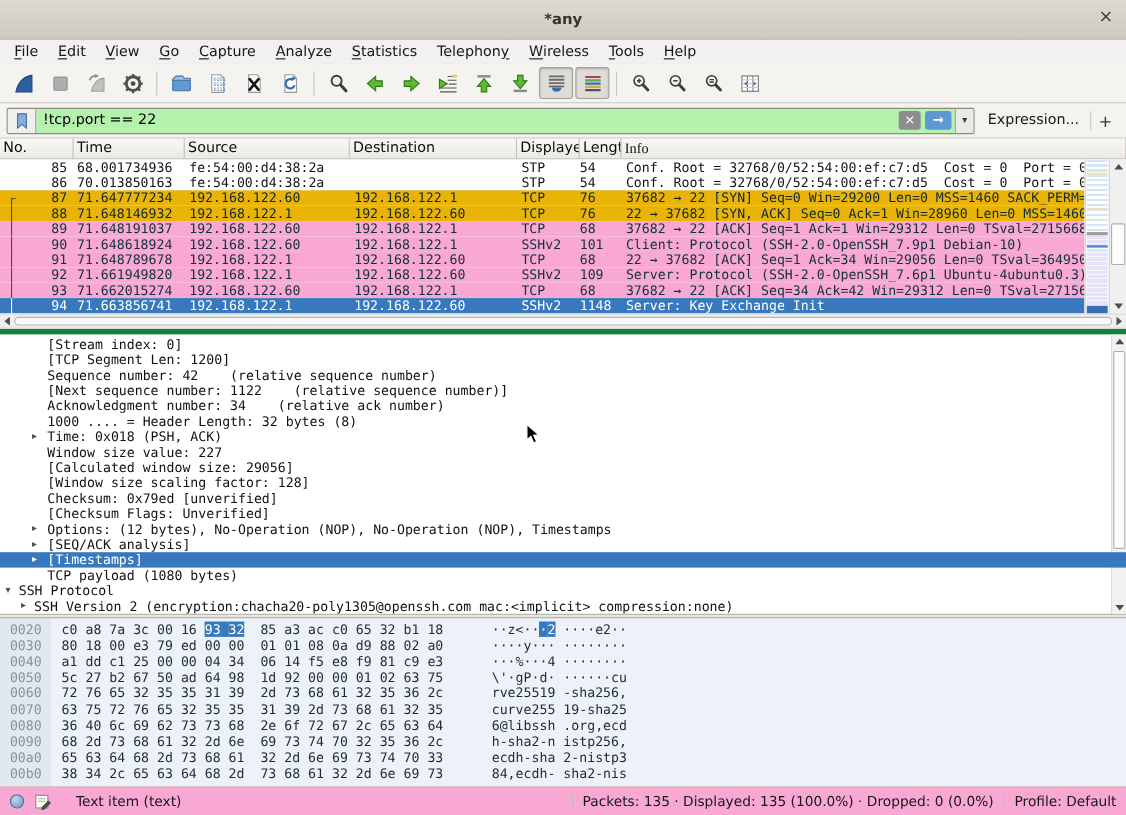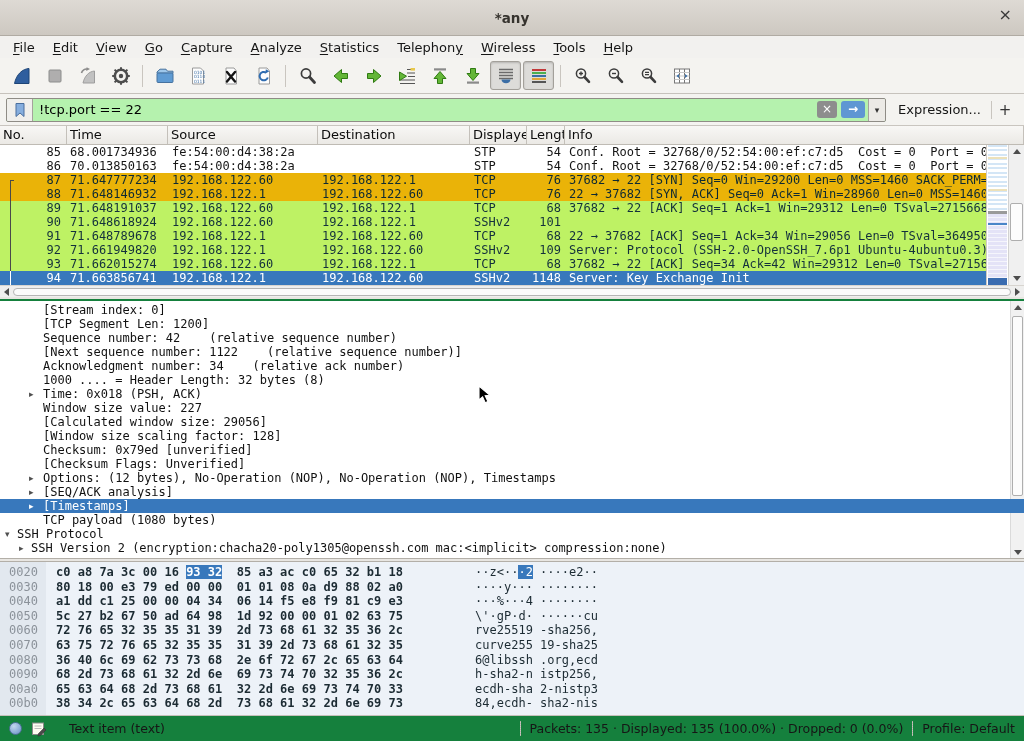--- a/index.html
+++ b/index.html
@@ -42,25 +42,25 @@
   .plh-cell { border-right:1px solid #c4c0ba; padding:0 3px; white-space:nowrap; overflow:hidden; line-height:18px; }
   .pl-body { height:140px; flex:0 0 140px; display:flex; background:#fff; }
   .pl-rows { flex:1; overflow:hidden; font-family:"DejaVu Sans Mono", monospace; font-size:12px; }
   .pl-row { height:14px; line-height:14px; display:flex; white-space:pre; overflow:hidden; }
   .plc { overflow:hidden; flex:0 0 auto; }
   .c-no   { width:67px; text-align:right; padding-right:6px; position:relative; }
   .c-time { width:101px; padding-left:3px; }
   .c-src  { width:150px; padding-left:4px; }
   .c-dst  { width:152px; padding-left:4px; }
   .c-proto{ width:57px; padding-left:4px; }
-  .c-len  { width:38px; text-align:right; padding-right:4px; }
+  .c-len  { width:38px; text-align:left; padding-right:4px; }
   .c-info { flex:1 1 auto; padding-left:4px; }
   .r-default { background:#ffffff; color:#141414; }
   .r-syn { background:#eab308; color:#0e2a33; }
-  .r-tcp { background:#bef264; color:#13303c; }
+  .r-tcp { background:#f9a8d4; color:#13303c; }
   .r-selected { background:#3878bc; color:#ffffff; }
   .conv { position:absolute; left:10px; top:0; bottom:0; width:1px; background:#4a4a4a; }
   .conv.start { top:7px; }
   .conv.start::after { content:''; position:absolute; top:0; left:0; width:4px; height:1px; background:#4a4a4a; }
   .r-selected .conv { background:#fff; }
 
   
   .minimap { width:22px; flex:0 0 22px; position:relative; background:#fff; border-left:1px solid #cfcac4; overflow:hidden; }
   .minimap>div { position:absolute; left:1px; right:1px; }
   .mm-a { top:0; height:66px; background:repeating-linear-gradient(#d4e6f6 0 2px,#ffffff 2px 4.5px); }
@@ -75,40 +75,40 @@
   .vs-up { top:0; } .vs-dn { bottom:0; }
   .tri-u { width:0;height:0;border-left:4px solid transparent;border-right:4px solid transparent;border-bottom:5px solid #4d4d4d; }
   .tri-d { width:0;height:0;border-left:4px solid transparent;border-right:4px solid transparent;border-top:5px solid #4d4d4d; }
   .tri-l { width:0;height:0;border-top:4px solid transparent;border-bottom:4px solid transparent;border-right:5px solid #4d4d4d; }
   .tri-r { width:0;height:0;border-top:4px solid transparent;border-bottom:4px solid transparent;border-left:5px solid #4d4d4d; }
   .vs-thumb { position:absolute; left:1px; right:1px; top:58px; height:38px; background:#fcfcfc; border:1px solid #aeaeae; border-radius:2px; }
   .pl-hscroll { height:12px; flex:0 0 12px; background:#efefee; border-top:1px solid #d8d5d0; display:flex; align-items:center; padding:0 4px; }
   .h-thumb { flex:1; height:8px; margin:0 4px; background:#fbfbfb; border:1px solid #b5b5b5; border-radius:4px; }
 
   
-  .details { height:260px; flex:0 0 260px; margin-top:2px; background:#fff; border-top:2px solid #15803d; border-bottom:1px solid #b3afa8; font-family:"DejaVu Sans Mono", monospace; font-size:12px; color:#111; overflow:hidden; position:relative; padding-top:2px; }
+  .details { height:260px; flex:0 0 260px; margin-top:2px; background:#fff; border-top:5px solid #15803d; border-bottom:1px solid #b3afa8; font-family:"DejaVu Sans Mono", monospace; font-size:12px; color:#111; overflow:hidden; position:relative; padding-top:2px; }
   .det-row { height:14px; line-height:14px; position:relative; white-space:pre; overflow:hidden; }
   .det-row.sel { background:#3878bc; color:#fff; }
   .det-arrow { position:absolute; top:0; font-size:9px; color:#4f4f4f; font-family:"DejaVu Sans", sans-serif; }
   .det-row.sel .det-arrow { color:#fff; }
   .det-text { display:block; }
   .det-vs { position:absolute; right:0; top:0; bottom:0; width:14px; background:#f1f1f1; border-left:1px solid #dadada; }
   .det-vs .vs-thumb { top:15px; height:180px; }
   .det-vs .vs-up,.det-vs .vs-dn { height:12px; }
 
   
   .hexpane { flex:1 1 auto; margin-top:2px; background:linear-gradient(90deg,#e2e8ef 0 46px,#edf2f8 46px); border-top:1px solid #b3afa8; font-family:"DejaVu Sans Mono", monospace; font-size:12px; color:#1c2b33; overflow:hidden; padding-top:3px; }
   .hex-row { height:14.6px; line-height:14.6px; display:flex; white-space:pre; }
   .hex-off { width:46px; flex:0 0 46px; padding-left:9px; color:#8b929a; }
-  .hex-bytes { margin-left:10px;font-weight:bold; }
-  .hex-ascii { margin-left:72px; }
+  .hex-bytes { margin-left:10px; }
+  .hex-ascii { margin-left:44px; }
   .hl { background:#3878bc; color:#fff; }
 
   
-  .statusbar { height:26px; flex:0 0 26px; background:#15803d; border-top:1px solid #c5c1ba; display:flex; align-items:center; padding:0 9px; font-size:12.5px; color:#161616; }
+  .statusbar { height:26px; flex:0 0 26px; background:#f9a8d4; border-top:1px solid #c5c1ba; display:flex; align-items:center; padding:0 9px; font-size:12.5px; color:#161616; }
   .expert-dot { width:13px; height:13px; border-radius:50%; background:radial-gradient(circle at 35% 30%, #c3d7ee, #87a9d4 65%, #6489b8); border:1px solid #51709b; margin-right:9px; flex:0 0 13px; }
   .note-ic { margin-right:22px; display:flex; }
   .sb-spacer { flex:1; }
   .sb-sep { width:1px; height:15px; background:#c9c5bf; margin:0 9px; border-left:1px dotted #b5b1ab; }
   .cursor { position:absolute; left:478px; top:385px; z-index:50; }
 </style>
 </head>
 <body>
 
 <div class="window">
@@ -334,31 +334,31 @@
     <span class="add-btn">+</span>
   </div>
 
   <div class="pl-header" id="plheader">
       <span class="plh-cell" style="width: 67px;">No.</span>
       <span class="plh-cell" style="width: 101px;">Time</span>
       <span class="plh-cell" style="width: 150px;">Source</span>
       <span class="plh-cell" style="width: 152px;">Destination</span>
       <span class="plh-cell" style="width: 57px;">Displayed</span>
       <span class="plh-cell" style="width: 38px;">Length</span>
-      <span class="plh-cell" style="flex: 1 1 0%;">Info</span>
+      <span class="plh-cell" style="flex: 1 1 0%; font-family: Liberation Serif, serif;">Info</span>
     </div>
 
   <div class="pl-body">
     <div class="pl-rows" id="plrows">
         <div class="pl-row r-default"><span class="plc c-no">85</span><span class="plc c-time">68.001734936</span><span class="plc c-src">fe:54:00:d4:38:2a</span><span class="plc c-dst"></span><span class="plc c-proto">STP</span><span class="plc c-len">54</span><span class="plc c-info">Conf. Root = 32768/0/52:54:00:ef:c7:d5  Cost = 0  Port = 0x8001</span></div>
         <div class="pl-row r-default"><span class="plc c-no">86</span><span class="plc c-time">70.013850163</span><span class="plc c-src">fe:54:00:d4:38:2a</span><span class="plc c-dst"></span><span class="plc c-proto">STP</span><span class="plc c-len">54</span><span class="plc c-info">Conf. Root = 32768/0/52:54:00:ef:c7:d5  Cost = 0  Port = 0x8001</span></div>
         <div class="pl-row r-syn"><span class="plc c-no">87<span class="conv start"></span></span><span class="plc c-time">71.647777234</span><span class="plc c-src">192.168.122.60</span><span class="plc c-dst">192.168.122.1</span><span class="plc c-proto">TCP</span><span class="plc c-len">76</span><span class="plc c-info">37682 → 22 [SYN] Seq=0 Win=29200 Len=0 MSS=1460 SACK_PERM=1 TSval=2715668889 TSecr=0 WS=128</span></div>
         <div class="pl-row r-syn"><span class="plc c-no">88<span class="conv mid"></span></span><span class="plc c-time">71.648146932</span><span class="plc c-src">192.168.122.1</span><span class="plc c-dst">192.168.122.60</span><span class="plc c-proto">TCP</span><span class="plc c-len">76</span><span class="plc c-info">22 → 37682 [SYN, ACK] Seq=0 Ack=1 Win=28960 Len=0 MSS=1460 SACK_PERM=1</span></div>
         <div class="pl-row r-tcp"><span class="plc c-no">89<span class="conv mid"></span></span><span class="plc c-time">71.648191037</span><span class="plc c-src">192.168.122.60</span><span class="plc c-dst">192.168.122.1</span><span class="plc c-proto">TCP</span><span class="plc c-len">68</span><span class="plc c-info">37682 → 22 [ACK] Seq=1 Ack=1 Win=29312 Len=0 TSval=2715668890 TSecr=3649506213</span></div>
-        <div class="pl-row r-tcp"><span class="plc c-no">90<span class="conv mid"></span></span><span class="plc c-time">71.648618924</span><span class="plc c-src">192.168.122.60</span><span class="plc c-dst">192.168.122.1</span><span class="plc c-proto">SSHv2</span><span class="plc c-len">101</span></div>
+        <div class="pl-row r-tcp"><span class="plc c-no">90<span class="conv mid"></span></span><span class="plc c-time">71.648618924</span><span class="plc c-src">192.168.122.60</span><span class="plc c-dst">192.168.122.1</span><span class="plc c-proto">SSHv2</span><span class="plc c-len">101</span><span class="plc c-info">Client: Protocol (SSH-2.0-OpenSSH_7.9p1 Debian-10)</span></div>
         <div class="pl-row r-tcp"><span class="plc c-no">91<span class="conv mid"></span></span><span class="plc c-time">71.648789678</span><span class="plc c-src">192.168.122.1</span><span class="plc c-dst">192.168.122.60</span><span class="plc c-proto">TCP</span><span class="plc c-len">68</span><span class="plc c-info">22 → 37682 [ACK] Seq=1 Ack=34 Win=29056 Len=0 TSval=3649506214 TSecr=2715668890</span></div>
         <div class="pl-row r-tcp"><span class="plc c-no">92<span class="conv mid"></span></span><span class="plc c-time">71.661949820</span><span class="plc c-src">192.168.122.1</span><span class="plc c-dst">192.168.122.60</span><span class="plc c-proto">SSHv2</span><span class="plc c-len">109</span><span class="plc c-info">Server: Protocol (SSH-2.0-OpenSSH_7.6p1 Ubuntu-4ubuntu0.3)</span></div>
         <div class="pl-row r-tcp"><span class="plc c-no">93<span class="conv mid"></span></span><span class="plc c-time">71.662015274</span><span class="plc c-src">192.168.122.60</span><span class="plc c-dst">192.168.122.1</span><span class="plc c-proto">TCP</span><span class="plc c-len">68</span><span class="plc c-info">37682 → 22 [ACK] Seq=34 Ack=42 Win=29312 Len=0 TSval=2715668903 TSecr=3649506227</span></div>
         <div class="pl-row r-selected"><span class="plc c-no">94<span class="conv mid"></span></span><span class="plc c-time">71.663856741</span><span class="plc c-src">192.168.122.1</span><span class="plc c-dst">192.168.122.60</span><span class="plc c-proto">SSHv2</span><span class="plc c-len">1148</span><span class="plc c-info">Server: Key Exchange Init</span></div>
       </div>
     <div class="minimap">
       <div class="mm-a"></div>
       <div class="mm-c1"></div>
       <div class="mm-c2"></div>
       <div class="mm-gray"></div>

